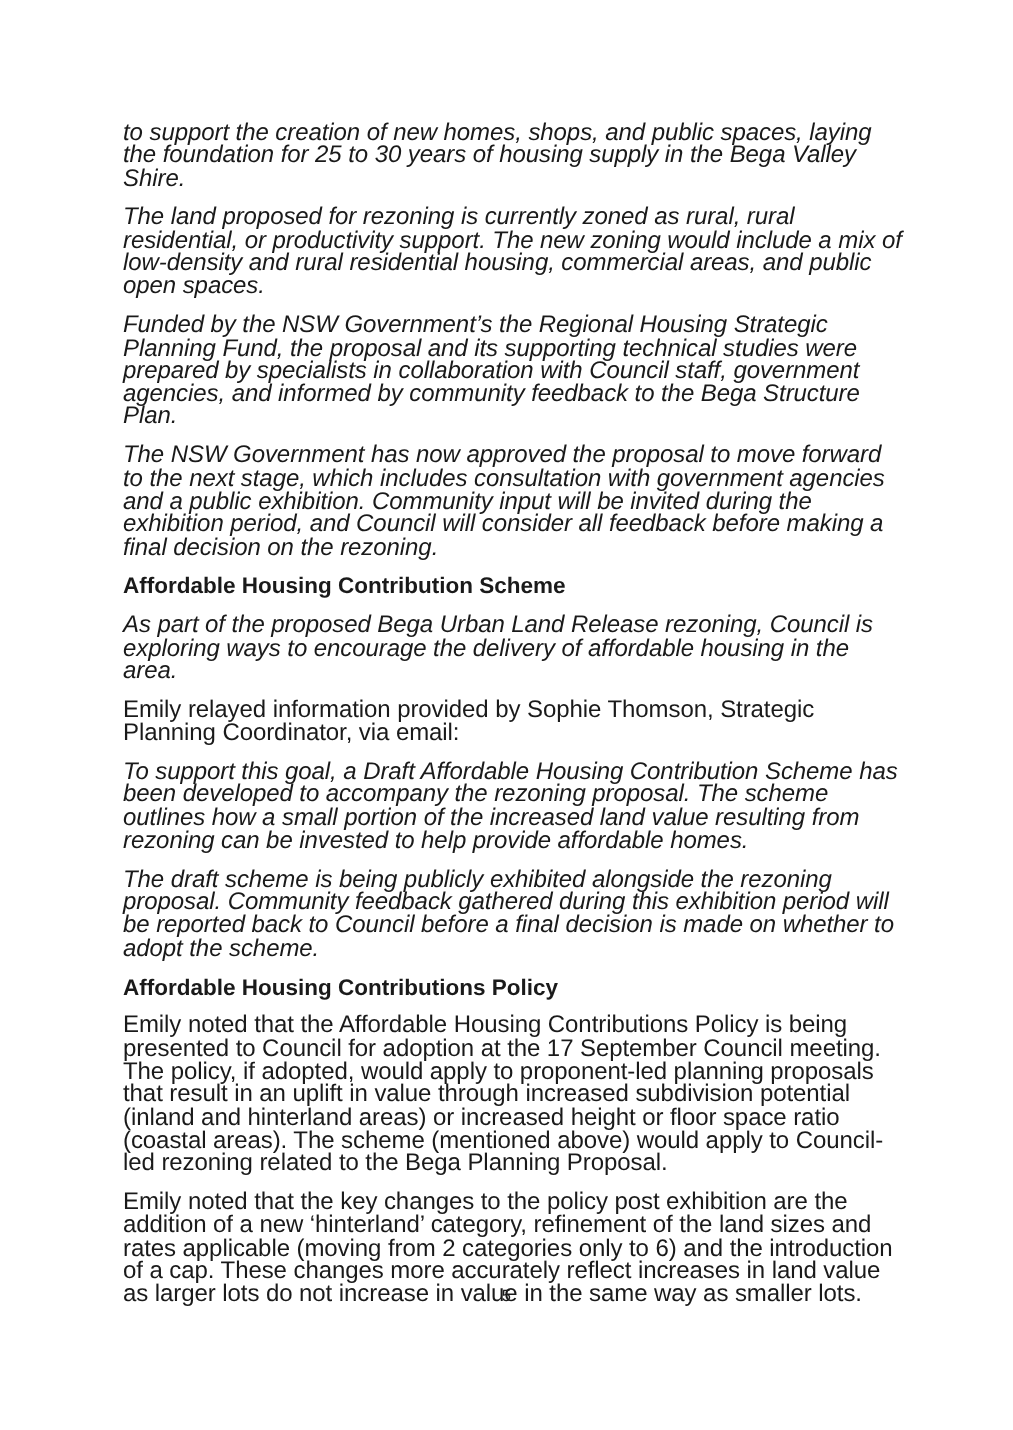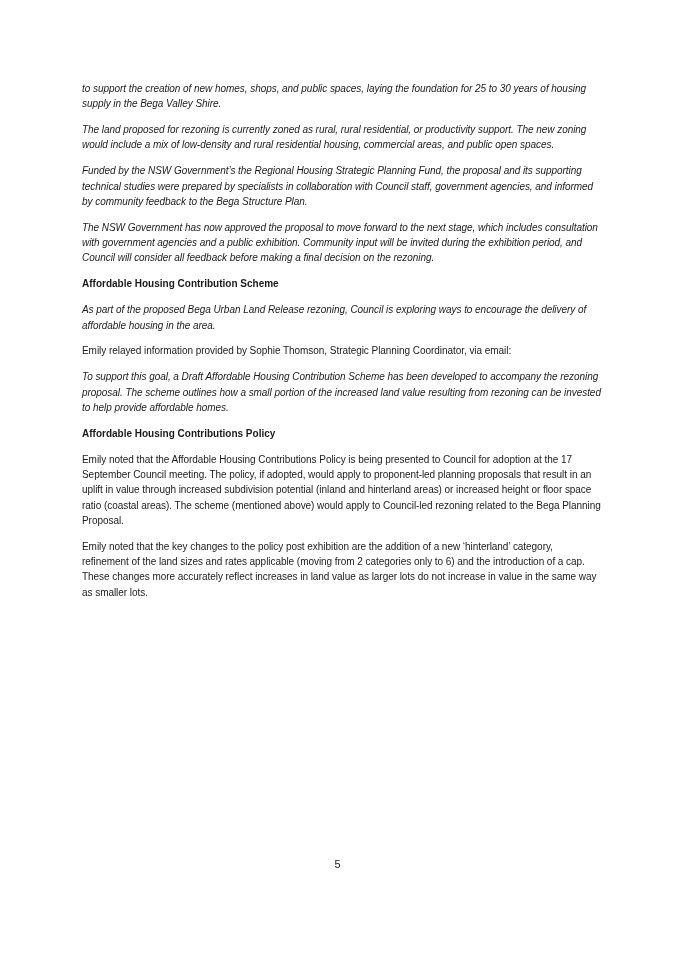--- a/index.html
+++ b/index.html
@@ -15,30 +15,30 @@
       font-family: "Liberation Sans", "DejaVu Sans", sans-serif;
       color: #1a1a1a;
     }
     .page {
       position: absolute;
       left: 82px;
       top: 81px;
       width: 520px;
     }
     .para {
-      font-size: 10px;
+      font-size: 16px;
       line-height: 15.3px;
       margin: 0 0 10.6px 0;
       letter-spacing: -0.05px;
     }
     .para.italic {
       font-style: italic;
     }
     .heading {
-      font-size: 10px;
+      font-size: 15px;
       line-height: 15.3px;
       font-weight: bold;
       margin: 0 0 10.6px 0;
     }
     .page-number {
       position: absolute;
       left: 0;
       width: 675px;
       top: 858px;
       text-align: center;
@@ -53,20 +53,21 @@
 
   <p class="para italic">to support the creation of new homes, shops, and public spaces, laying the foundation for 25 to 30 years of housing supply in the Bega Valley Shire.</p>
   <p class="para italic">The land proposed for rezoning is currently zoned as rural, rural residential, or productivity support. The new zoning would include a mix of low-density and rural residential housing, commercial areas, and public open spaces.</p>
   <p class="para italic">Funded by the NSW Government’s the Regional Housing Strategic Planning Fund, the proposal and its supporting technical studies were prepared by specialists in collaboration with Council staff, government agencies, and informed by community feedback to the Bega Structure Plan.</p>
   <p class="para italic">The NSW Government has now approved the proposal to move forward to the next stage, which includes consultation with government agencies and a public exhibition. Community input will be invited during the exhibition period, and Council will consider all feedback before making a final decision on the rezoning.</p>
 
   <h2 class="heading">Affordable Housing Contribution Scheme</h2>
   <p class="para italic">As part of the proposed Bega Urban Land Release rezoning, Council is exploring ways to encourage the delivery of affordable housing in the area.</p>
   <p class="para">Emily relayed information provided by Sophie Thomson, Strategic Planning Coordinator, via email:</p>
   <p class="para italic">To support this goal, a Draft Affordable Housing Contribution Scheme has been developed to accompany the rezoning proposal. The scheme outlines how a small portion of the increased land value resulting from rezoning can be invested to help provide affordable homes.</p>
+  <p class="para italic">The draft scheme is being publicly exhibited alongside the rezoning proposal. Community feedback gathered during this exhibition period will be reported back to Council before a final decision is made on whether to adopt the scheme.</p>
 
   <h2 class="heading">Affordable Housing Contributions Policy</h2>
   <p class="para">Emily noted that the Affordable Housing Contributions Policy is being presented to Council for adoption at the 17 September Council meeting. The policy, if adopted, would apply to proponent-led planning proposals that result in an uplift in value through increased subdivision potential (inland and hinterland areas) or increased height or floor space ratio (coastal areas). The scheme (mentioned above) would apply to Council-led rezoning related to the Bega Planning Proposal.</p>
   <p class="para">Emily noted that the key changes to the policy post exhibition are the addition of a new ‘hinterland’ category, refinement of the land sizes and rates applicable (moving from 2 categories only to 6) and the introduction of a cap. These changes more accurately reflect increases in land value as larger lots do not increase in value in the same way as smaller lots.</p>
 
 </div>
 
 <div class="page-number">5</div>
 
 </body></html>

